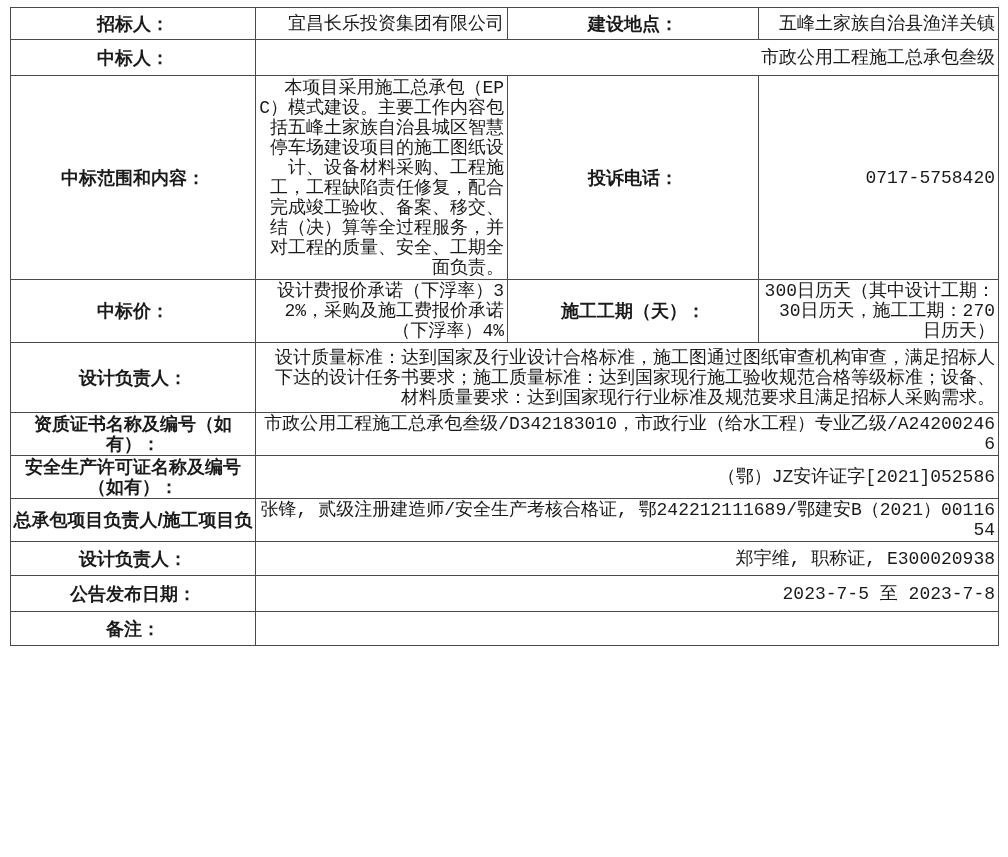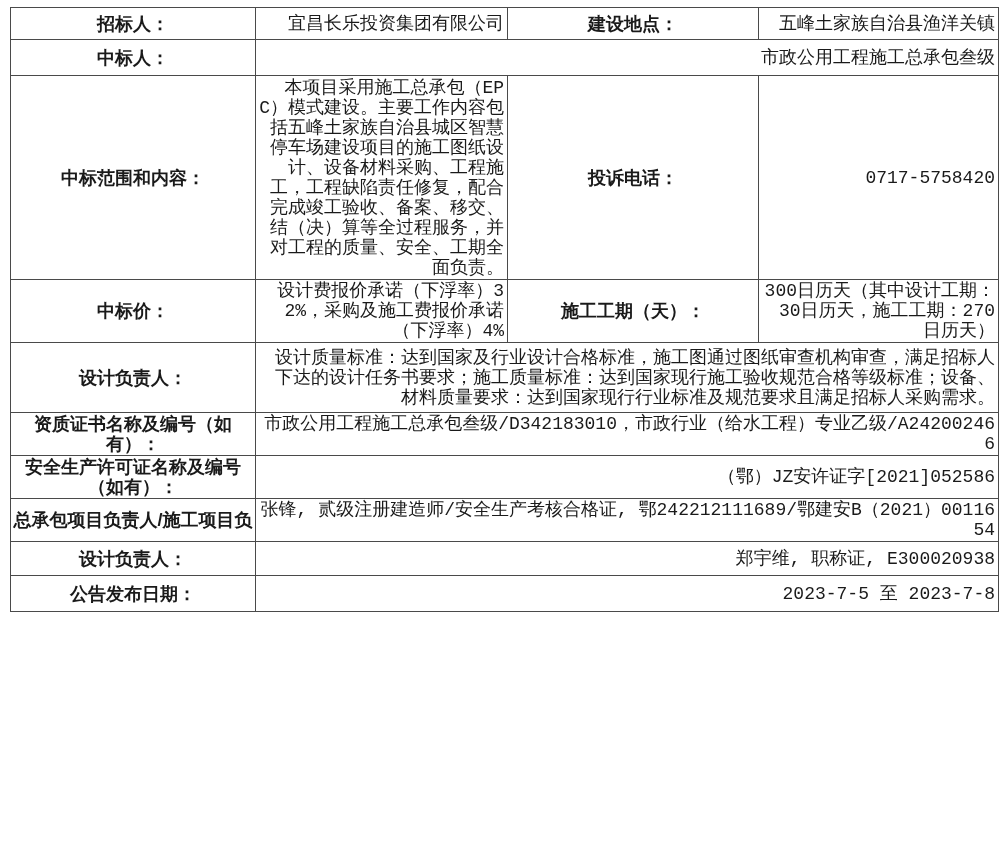--- a/index.html
+++ b/index.html
@@ -117,15 +117,19 @@
     </tr>
 
 
 
 
     <tr style="height:36px">
       <td class="lbl">公告发布日期：</td>
       <td class="val" colspan="3">2023-7-5 至 2023-7-8</td>
     </tr>
 
+    <tr style="height:34px">
+      <td class="lbl">备注：</td>
+      <td class="val" colspan="3"></td>
+    </tr>
   </tbody>
     </table>
 </div>
 
 </body></html>

